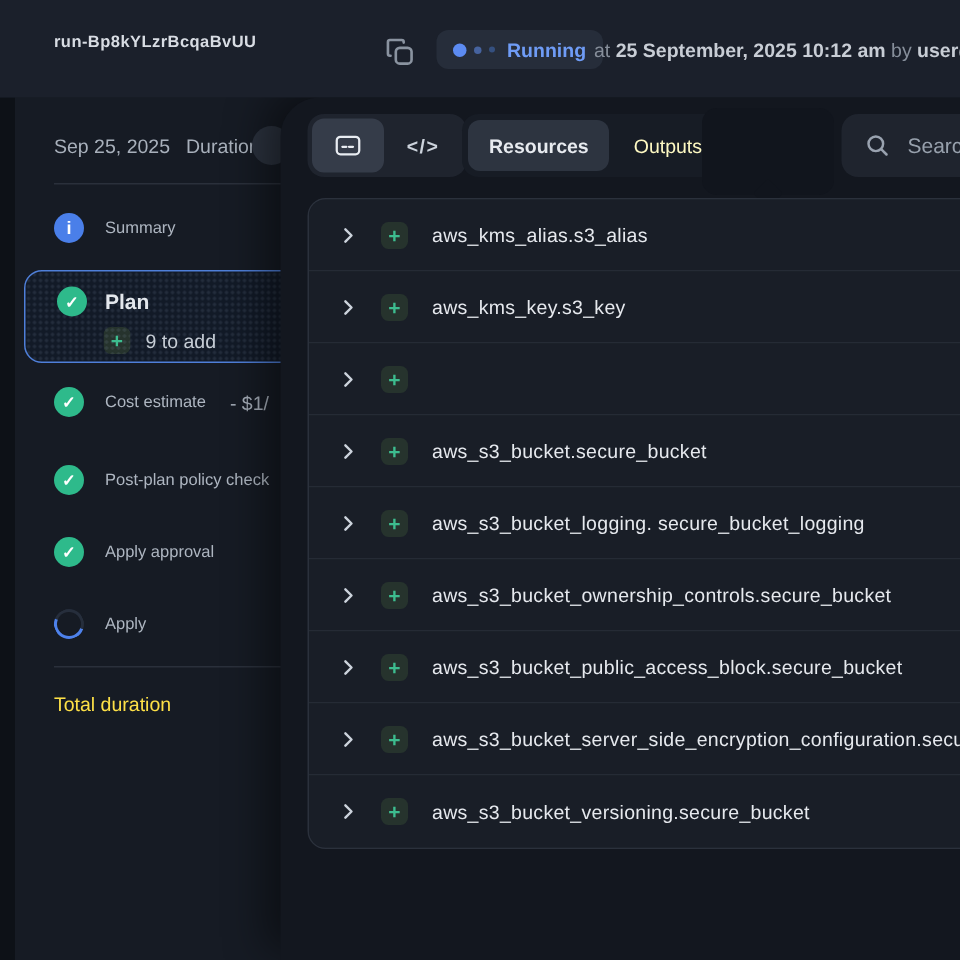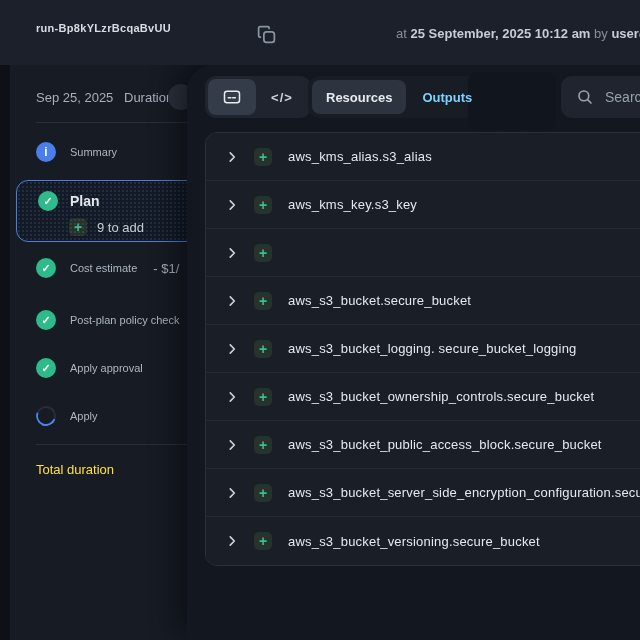--- a/index.html
+++ b/index.html
@@ -49,21 +49,21 @@
 
   
   .panel { position:absolute; left:187px; top:65px; width:453px; height:575px; background:#13171f; border-top-left-radius:26px; z-index:20; box-shadow:-10px -6px 28px rgba(0,0,0,.45); }
   .seg { position:absolute; left:18px; top:11px; width:106px; height:42px; background:#1f242e; border-radius:11px; display:flex; align-items:center; padding:3px; gap:2px; }
   .seg .opt { width:48px; height:36px; border-radius:8px; display:flex; align-items:center; justify-content:center; color:#ccd3dc; }
   .seg .opt.sel { background:#353c49; }
   .code-glyph { font-size:13px; font-weight:700; letter-spacing:1px; color:#ccd3dc; }
   .tabs { position:absolute; left:121px; top:11px; height:42px; background:#171c25; border-radius:11px; display:flex; align-items:center; padding:4px; gap:2px;text-align:center; }
   .tab { position:relative; z-index:2; height:34px; display:flex; align-items:center; padding:0 14px; border-radius:8px; font-size:13px; font-weight:500; color:#c3cad4; cursor:pointer; white-space:nowrap; }
   .tab.sel { background:#2d3440; color:#e7eaef; font-weight:600; }
-  .tab.hint { color:#7dd3fc; font-weight:700; }
+  .tab.hint { color:#fef9c3; font-weight:400; }
   .bubble { position:absolute; left:160px; top:-4px; width:88px; height:58px; background:#11151d; border-radius:10px; z-index:1; }
   .bubble .tail { position:absolute; left:50%; bottom:-6px; width:14px; height:14px; background:#11151d; transform:translateX(-50%) rotate(45deg); border-radius:2px; }
   .search { position:absolute; left:374px; top:11px; width:160px; height:42px; background:#1f242e; border-radius:11px; display:flex; align-items:center; padding:0 15px; gap:11px; }
   .search .ph { font-size:14px; color:#97a0ac; }
 
   .res-list { position:absolute; left:18px; top:67px; width:460px; background:#191e27; border:1px solid #2b313c; border-radius:12px; overflow:hidden; z-index:3; }
   .res-row { height:48px; display:flex; align-items:center; padding-left:19px; border-bottom:1px solid #252b35; background:#191e27; cursor:pointer; }
   .res-row:last-child { border-bottom:none; }
   .chev { width:14px; height:14px; display:flex; align-items:center; justify-content:center; margin-right:15px; flex:0 0 auto; }
   .res-row .plus-badge { margin-right:16px; }
@@ -73,20 +73,26 @@
 <body>
 
 <div class="hdr">
   <div class="hdr-title">run-Bp8kYLzrBcqaBvUU</div>
   <div class="copy-btn">
     <svg width="21" height="21" viewBox="0 0 24 24" fill="none" stroke="#8a93a0" stroke-width="2" stroke-linecap="round" stroke-linejoin="round">
       <rect x="9" y="9" width="12" height="12" rx="3"></rect>
       <path d="M5 15H4.5A1.5 1.5 0 0 1 3 13.5V4.5A1.5 1.5 0 0 1 4.5 3h9A1.5 1.5 0 0 1 15 4.5V5"></path>
     </svg>
   </div>
+  <div class="status-badge">
+    <i class="d1"></i>
+    <i class="d2"></i>
+    <i class="d3"></i>
+    <span class="lbl">Running</span>
+  </div>
   <div class="hdr-meta">
     <span>at</span>
     <b>25 September, 2025 10:12 am</b>
     <span>by</span>
     <b>user@se</b>
   </div>
 </div>
 
 <div class="edge"></div>
 <div class="sidebar">

